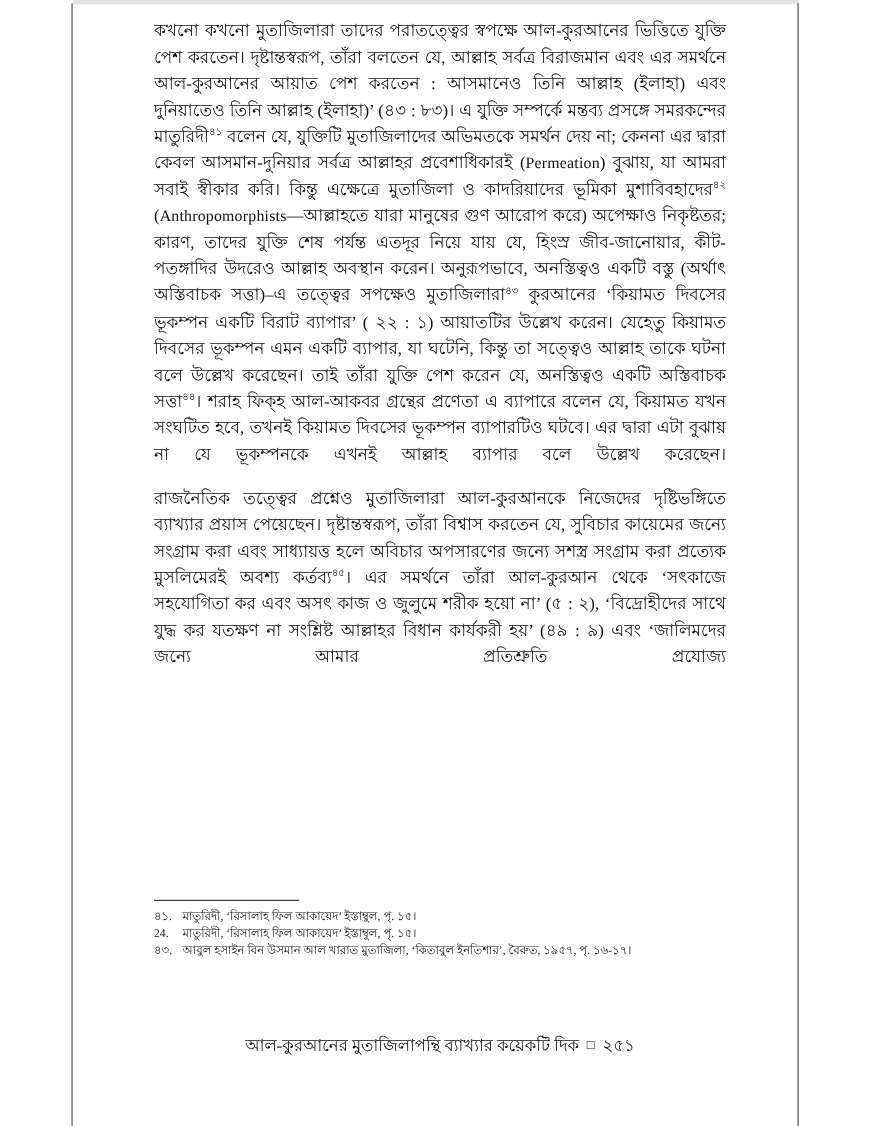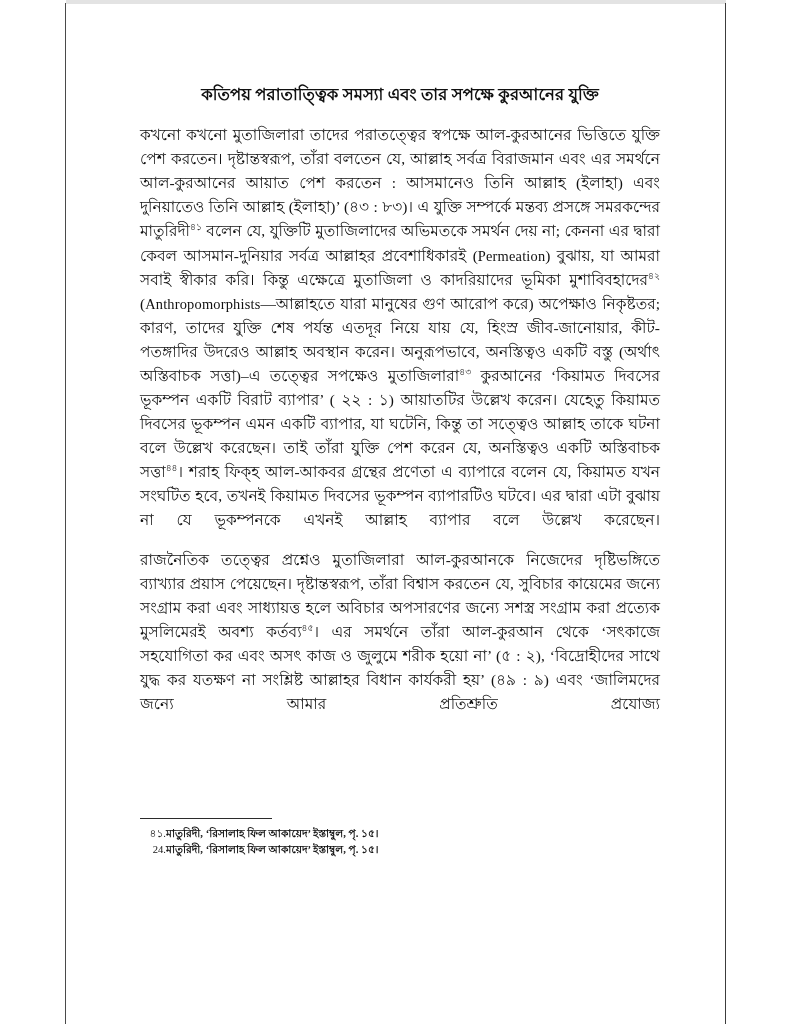--- a/index.html
+++ b/index.html
@@ -103,23 +103,22 @@
     display: flex;
     align-items: baseline;
     font-size: 10.6px;
     line-height: 15.6px;
     color: #141414;
     white-space: nowrap;
   }
   .fn-num {
     width: 26px;
     flex: 0 0 26px;
-    text-align: right;
   }
-  .fn-text { flex: 1 1 auto; font-weight: bold; }
+  .fn-text { flex: 1 1 auto; }
 
   
   #page-footer {
     position: absolute;
     left: 0;
     top: 938px;
     width: 520px;
     text-align: center;
     font-size: 15px;
     color: #111111;
@@ -136,35 +135,39 @@
 <body>
 
 <div id="page-sheet">
 
   <div id="top-shadow"></div>
   <div id="rule-left"></div>
   <div id="rule-right"></div>
 
   <div id="content">
 
-    <h2 id="head-1" class="section-head">কতিপয় পরাতাত্ত্বিক সমস্যা এবং তার সপক্ষে কুরআনের যুক্তি</h2>
 
     <p id="para-1" class="body-para"><span>কখনো কখনো মুতাজিলারা তাদের পরাতত্ত্বের স্বপক্ষে আল-কুরআনের ভিত্তিতে যুক্তি পেশ করতেন। দৃষ্টান্তস্বরূপ, তাঁরা বলতেন যে, আল্লাহ সর্বত্র বিরাজমান এবং এর সমর্থনে আল-কুরআনের আয়াত পেশ করতেন : আসমানেও তিনি আল্লাহ (ইলাহা) এবং দুনিয়াতেও তিনি আল্লাহ (ইলাহা)’ (৪৩ : ৮৩)। এ যুক্তি সম্পর্কে মন্তব্য প্রসঙ্গে সমরকন্দের মাতুরিদী</span><sup class="fn">৪১</sup><span> বলেন যে, যুক্তিটি মুতাজিলাদের অভিমতকে সমর্থন দেয় না; কেননা এর দ্বারা কেবল আসমান-দুনিয়ার সর্বত্র আল্লাহর প্রবেশাধিকারই (</span><span class="latin">Permeation</span><span>) বুঝায়, যা আমরা সবাই স্বীকার করি। কিন্তু এক্ষেত্রে মুতাজিলা ও কাদরিয়াদের ভূমিকা মুশাবিবহাদের</span><sup class="fn">৪২</sup><span> (</span><span class="latin">Anthropomorphists</span><span>—আল্লাহতে যারা মানুষের গুণ আরোপ করে) অপেক্ষাও নিকৃষ্টতর; কারণ, তাদের যুক্তি শেষ পর্যন্ত এতদূর নিয়ে যায় যে, হিংস্র জীব-জানোয়ার, কীট-পতঙ্গাদির উদরেও আল্লাহ অবস্থান করেন। অনুরূপভাবে, অনস্তিত্বও একটি বস্তু (অর্থাৎ অস্তিবাচক সত্তা)–এ তত্ত্বের সপক্ষেও মুতাজিলারা</span><sup class="fn">৪৩</sup><span> কুরআনের ‘কিয়ামত দিবসের ভূকম্পন একটি বিরাট ব্যাপার’ ( ২২ : ১) আয়াতটির উল্লেখ করেন। যেহেতু কিয়ামত দিবসের ভূকম্পন এমন একটি ব্যাপার, যা ঘটেনি, কিন্তু তা সত্ত্বেও আল্লাহ তাকে ঘটনা বলে উল্লেখ করেছেন। তাই তাঁরা যুক্তি পেশ করেন যে, অনস্তিত্বও একটি অস্তিবাচক সত্তা</span><sup class="fn">৪৪</sup><span>। শরাহ ফিক্‌হ আল-আকবর গ্রন্থের প্রণেতা এ ব্যাপারে বলেন যে, কিয়ামত যখন সংঘটিত হবে, তখনই কিয়ামত দিবসের ভূকম্পন ব্যাপারটিও ঘটবে। এর দ্বারা এটা বুঝায় না যে ভূকম্পনকে এখনই আল্লাহ ব্যাপার বলে উল্লেখ করেছেন।</span></p>
 
 
     <p id="para-2" class="body-para"><span>রাজনৈতিক তত্ত্বের প্রশ্নেও মুতাজিলারা আল-কুরআনকে নিজেদের দৃষ্টিভঙ্গিতে ব্যাখ্যার প্রয়াস পেয়েছেন। দৃষ্টান্তস্বরূপ, তাঁরা বিশ্বাস করতেন যে, সুবিচার কায়েমের জন্যে সংগ্রাম করা এবং সাধ্যায়ত্ত হলে অবিচার অপসারণের জন্যে সশস্ত্র সংগ্রাম করা প্রত্যেক মুসলিমেরই অবশ্য কর্তব্য</span><sup class="fn">৪৫</sup><span>। এর সমর্থনে তাঁরা আল-কুরআন থেকে ‘সৎকাজে সহযোগিতা কর এবং অসৎ কাজ ও জুলুমে শরীক হয়ো না’ (৫ : ২), ‘বিদ্রোহীদের সাথে যুদ্ধ কর যতক্ষণ না সংশ্লিষ্ট আল্লাহর বিধান কার্যকরী হয়’ (৪৯ : ৯) এবং ‘জালিমদের জন্যে আমার প্রতিশ্রুতি প্রযোজ্য</span></p>
 
     <div id="footnote-block">
       <div id="footnote-rule"></div>
 
       <div class="footnote-row">
         <span class="fn-num">৪১.</span>
         <span class="fn-text">মাতুরিদী, ‘রিসালাহ ফিল আকায়েদ’ ইস্তাম্বুল, পৃ. ১৫।</span>
       </div>
       <div class="footnote-row">
         <span class="fn-num">24.</span>
         <span class="fn-text">মাতুরিদী, ‘রিসালাহ ফিল আকায়েদ’ ইস্তাম্বুল, পৃ. ১৫।</span>
       </div>
+      <div class="footnote-row">
+        <span class="fn-num">৪৩.</span>
+        <span class="fn-text">আবুল হসাইন বিন উসমান আল খারাত মুতাজিলা, ‘কিতাবুল ইনতিশার’, বৈরুত, ১৯৫৭, পৃ. ১৬-১৭।</span>
+      </div>
     </div>
 
+    <div id="page-footer"><span>আল-কুরআনের মুতাজিলাপন্থি ব্যাখ্যার কয়েকটি দিক</span><span class="sep">□</span><span>২৫১</span></div>
 
   </div>
 </div>
 
 </body></html>

